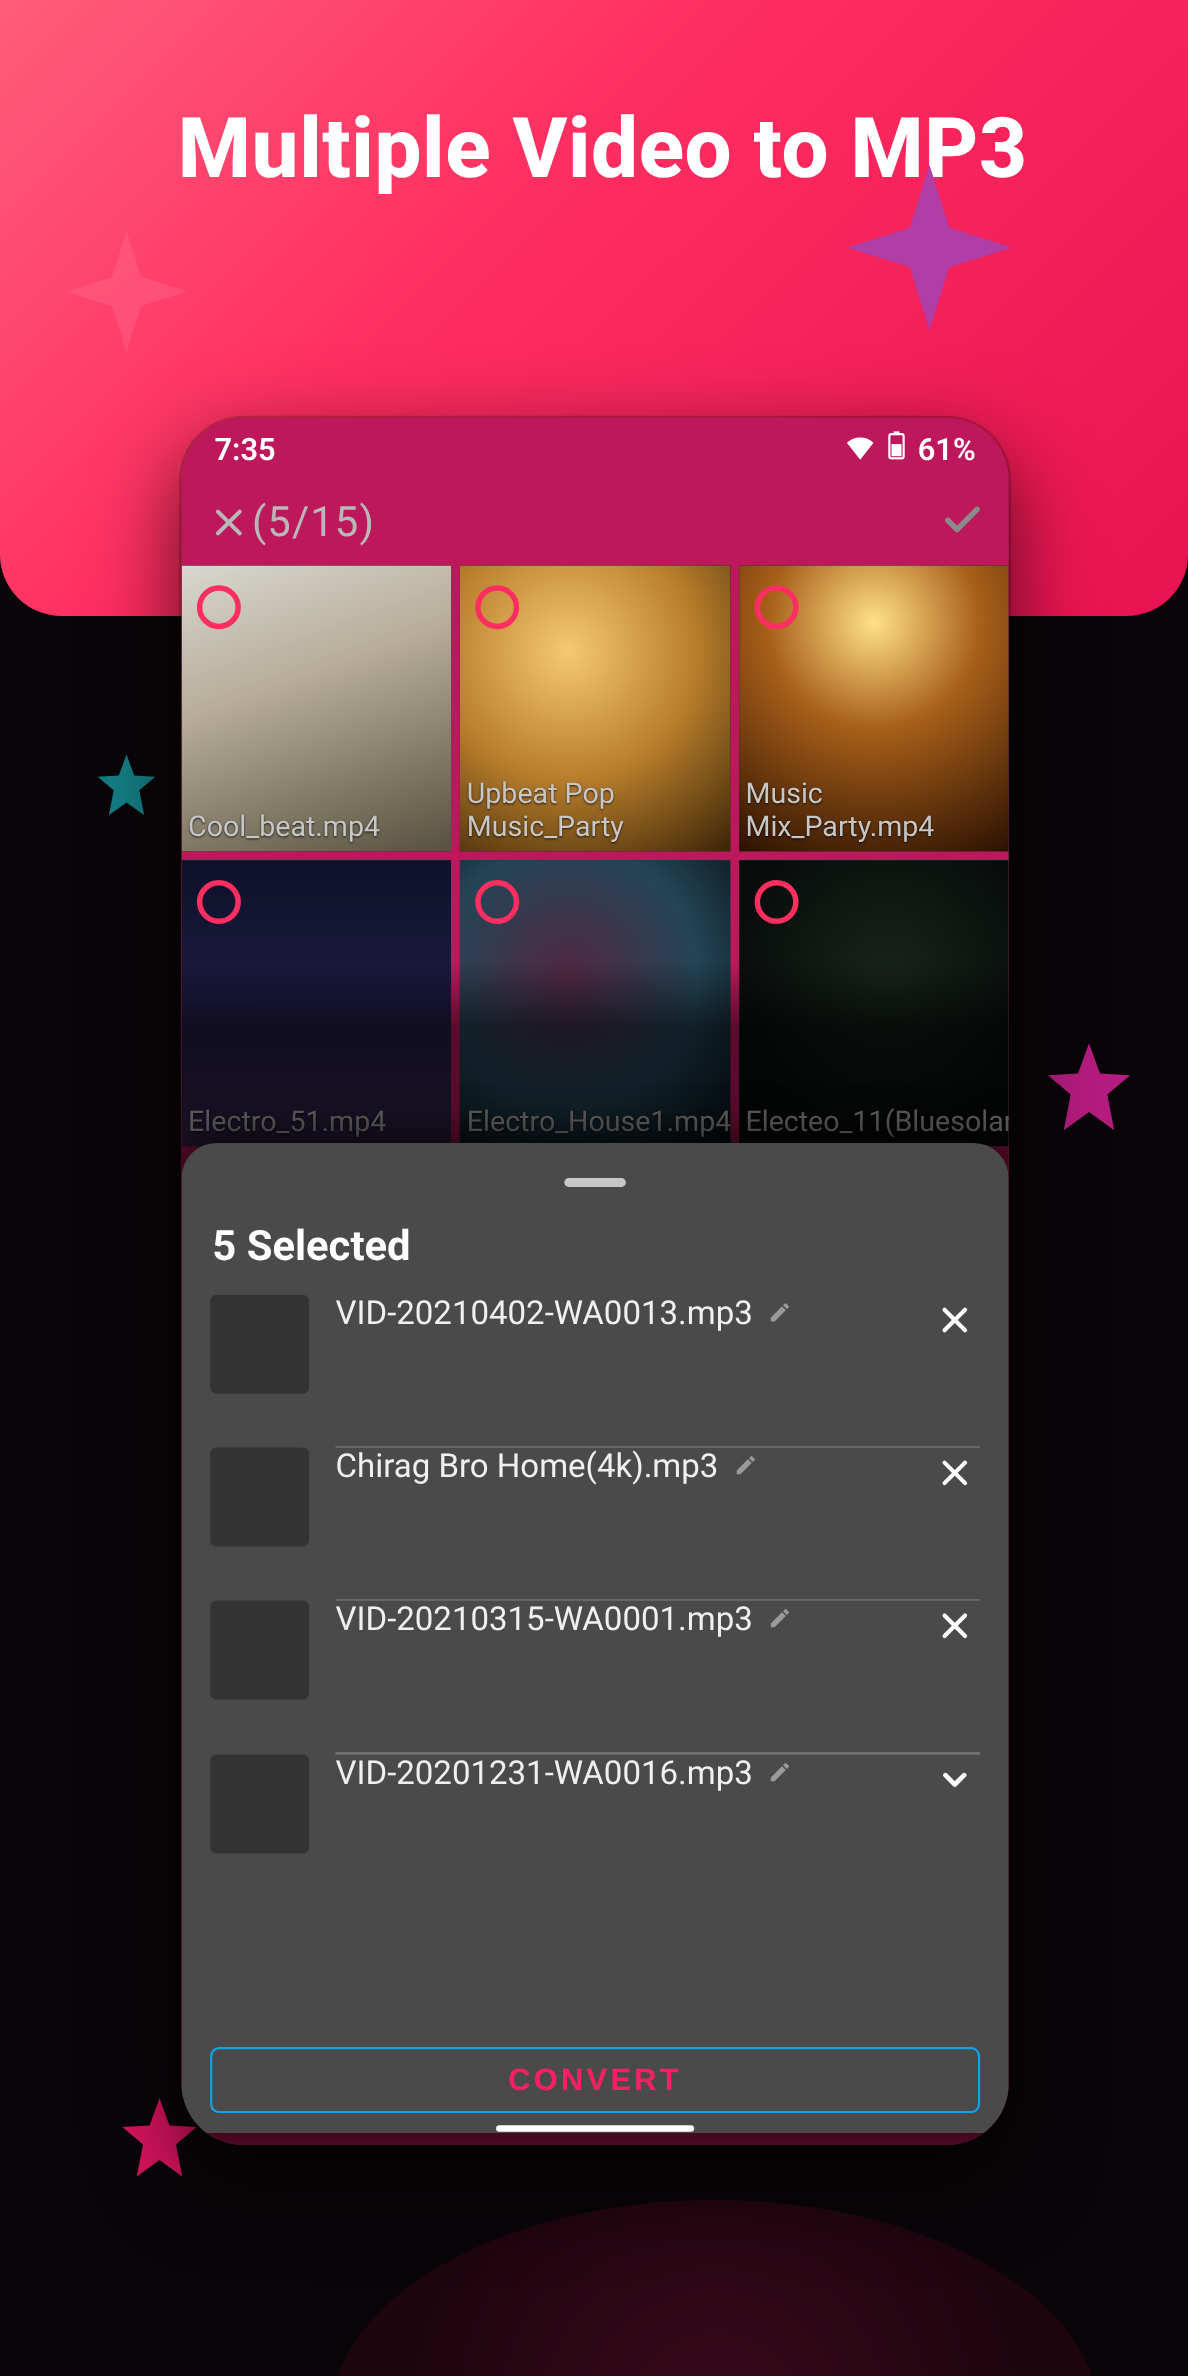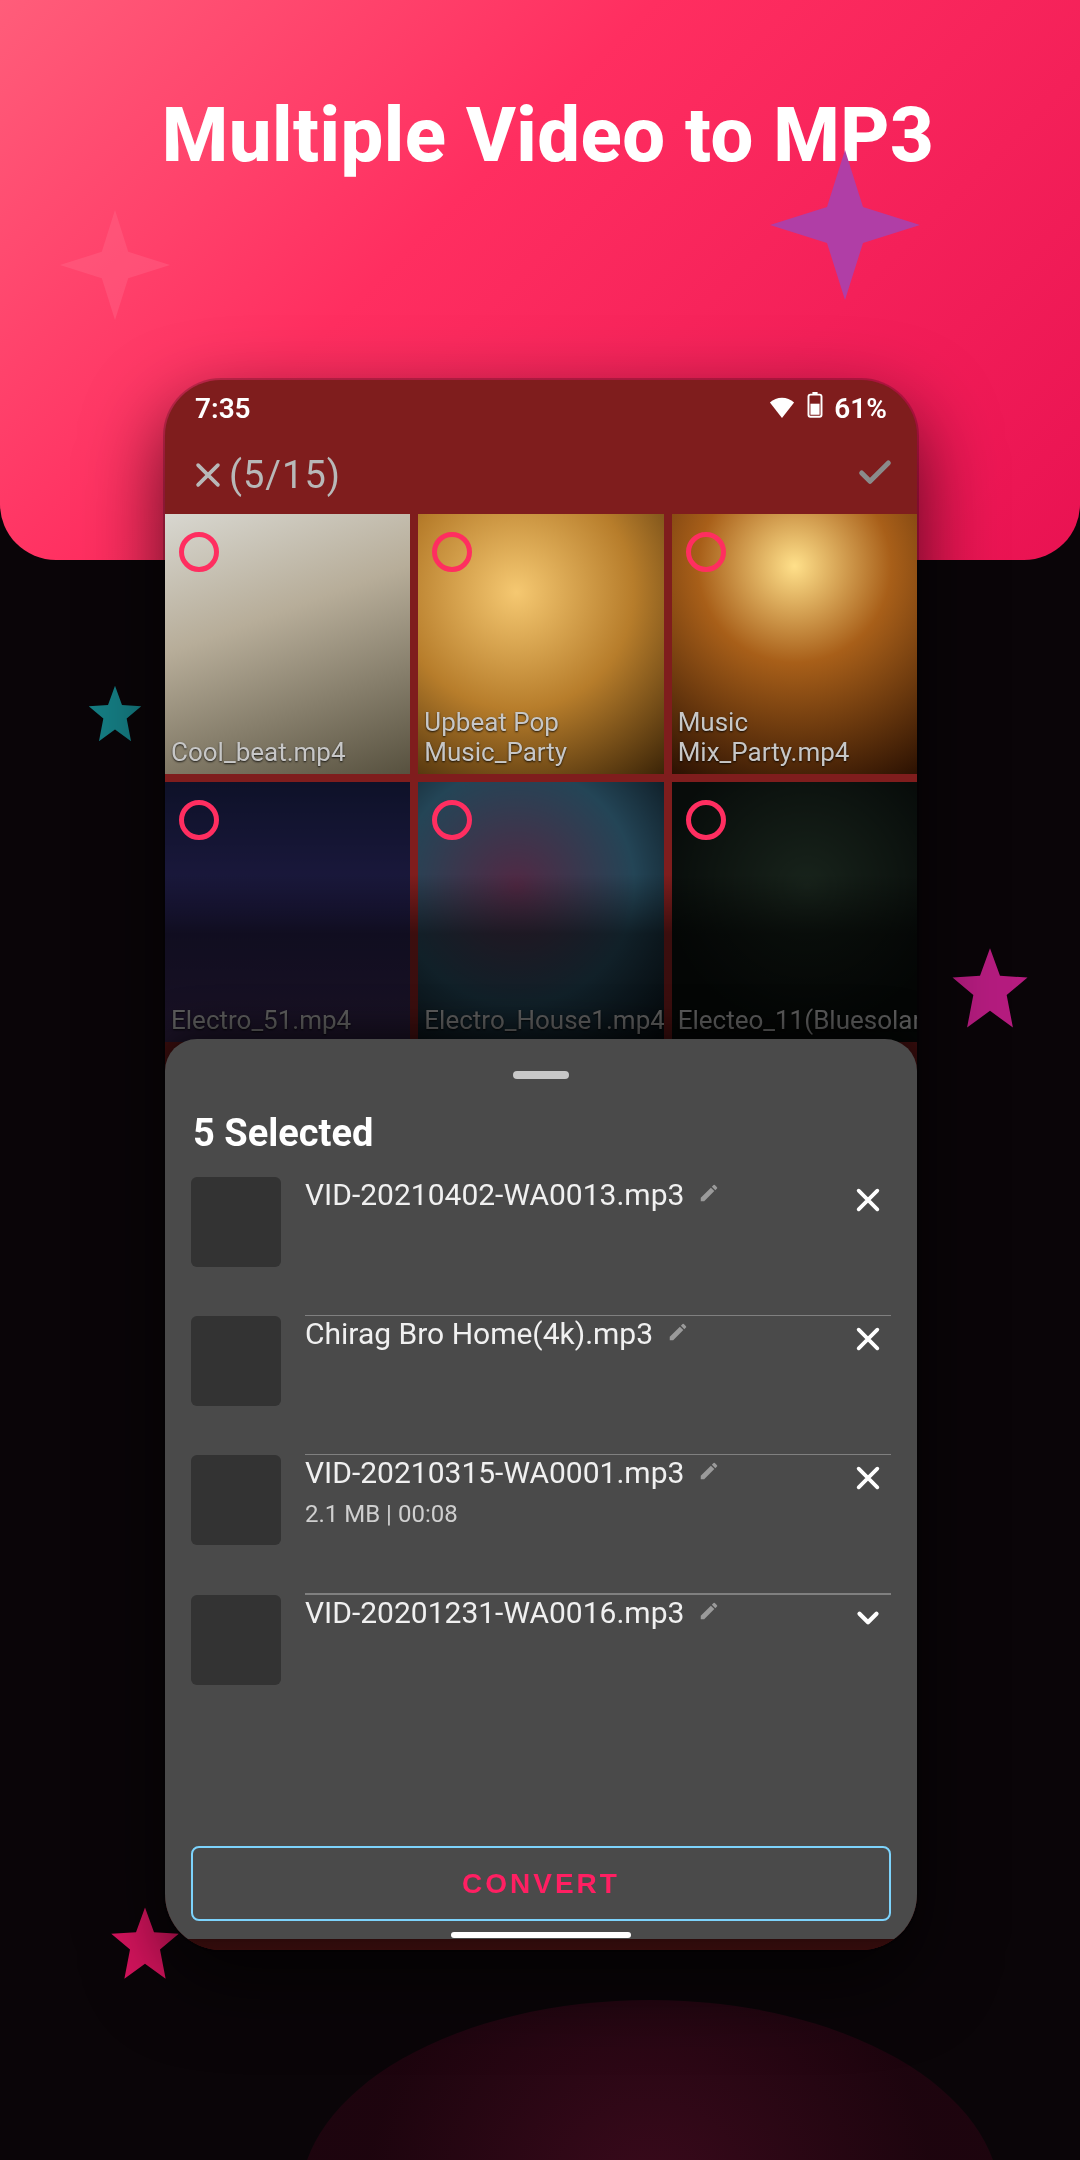--- a/index.html
+++ b/index.html
@@ -34,21 +34,21 @@
   .spark svg { display:block; }
 
   
   .decor { position:absolute; }
 
   
   .phone {
     position: absolute;
     left: 165px; top: 380px;
     width: 752px; height: 1570px;
-    background: #7f1d1d;
+    background: #be185d;
     border-radius: 56px;
     box-shadow: 0 0 0 2px #0003, 0 30px 80px #000a;
     overflow: hidden;
     color:#e7e7e7;
   }
 
   .status {
     height: 56px;
     display:flex; align-items:center; justify-content:space-between;
     padding: 0 30px;
@@ -130,22 +130,22 @@
     width:46px; height:46px; display:flex; align-items:center; justify-content:center;
     color:#fff; cursor:pointer; flex:none;
   }
   .sep { border:none; border-top:1px solid #808080; margin-left:114px; }
 
   .last-item { height:80px; }
   .last-item .chev { color:#fff; }
 
   .convert {
     margin-top: 8px;
-    height: 75px;
-    border: 2px solid #7dd3fc;
+    height: 60px;
+    border: 2px solid #0ea5e9;
     color: #ff1f62;
     background: transparent;
     border-radius: 8px;
     font-size: 28px;
     font-weight: 800;
     letter-spacing: 3px;
     cursor:pointer;
   }
 
   .home-ind {
@@ -319,21 +319,20 @@
 
       <div class="item">
         <div class="th art t3"></div>
         <div class="meta">
           <div class="row1">
             <span class="fname">VID-20210315-WA0001.mp3</span>
             <span class="pencil"><svg width="22" height="22" viewBox="0 0 24 24">
                   <path fill="#9a9a9a" d="M3 17.25V21h3.75L17.81 9.94l-3.75-3.75zM20.71 7.04a1 1 0 0 0 0-1.41l-2.34-2.34a1 1 0 0 0-1.41 0l-1.83 1.83 3.75 3.75z"></path>
                 </svg></span>
           </div>
-          <div class="sub">2.1 MB | 00:08</div>
         </div>
         <div class="rm">
             <svg width="32" height="32" viewBox="0 0 24 24">
               <path stroke="#fff" stroke-width="2.8" stroke-linecap="round" d="M5 5l14 14M19 5L5 19"></path>
             </svg>
           </div>
       </div>
       <hr class="sep">
 
       <hr class="sep">

